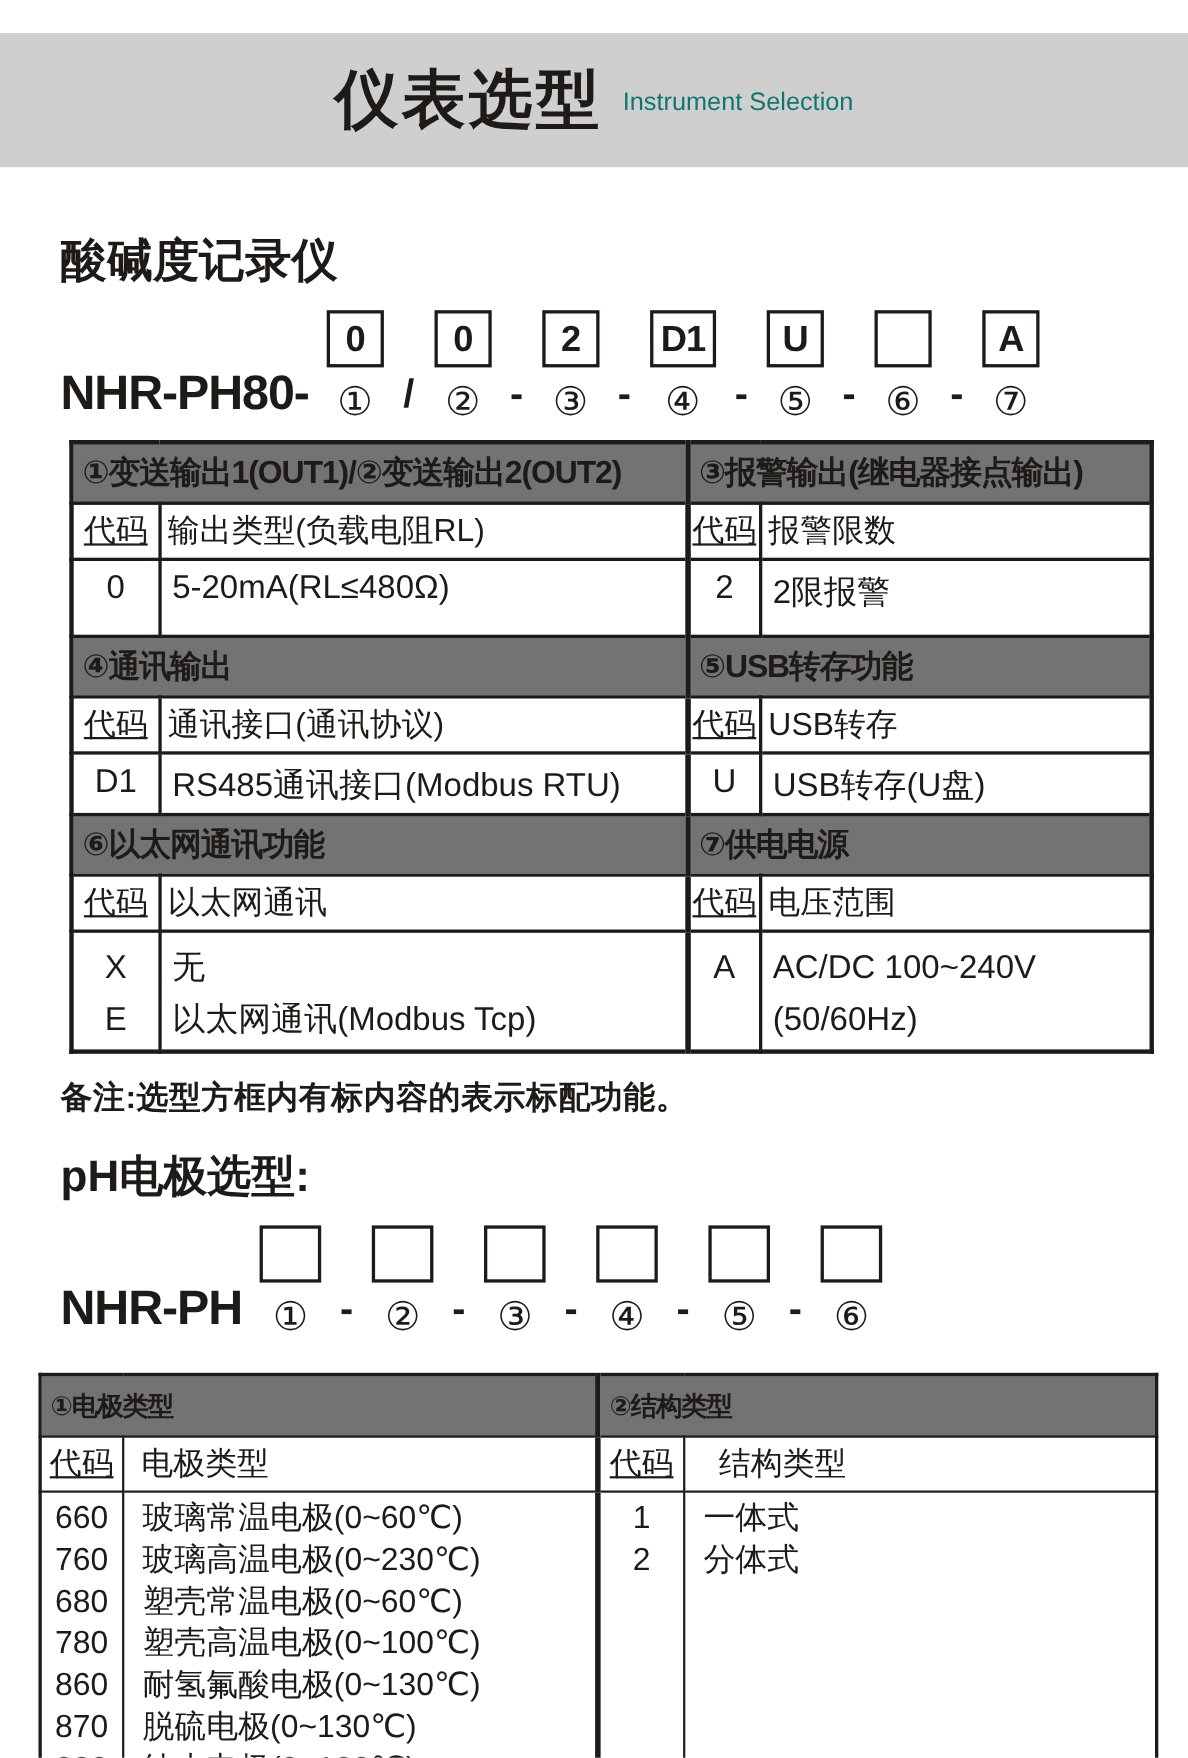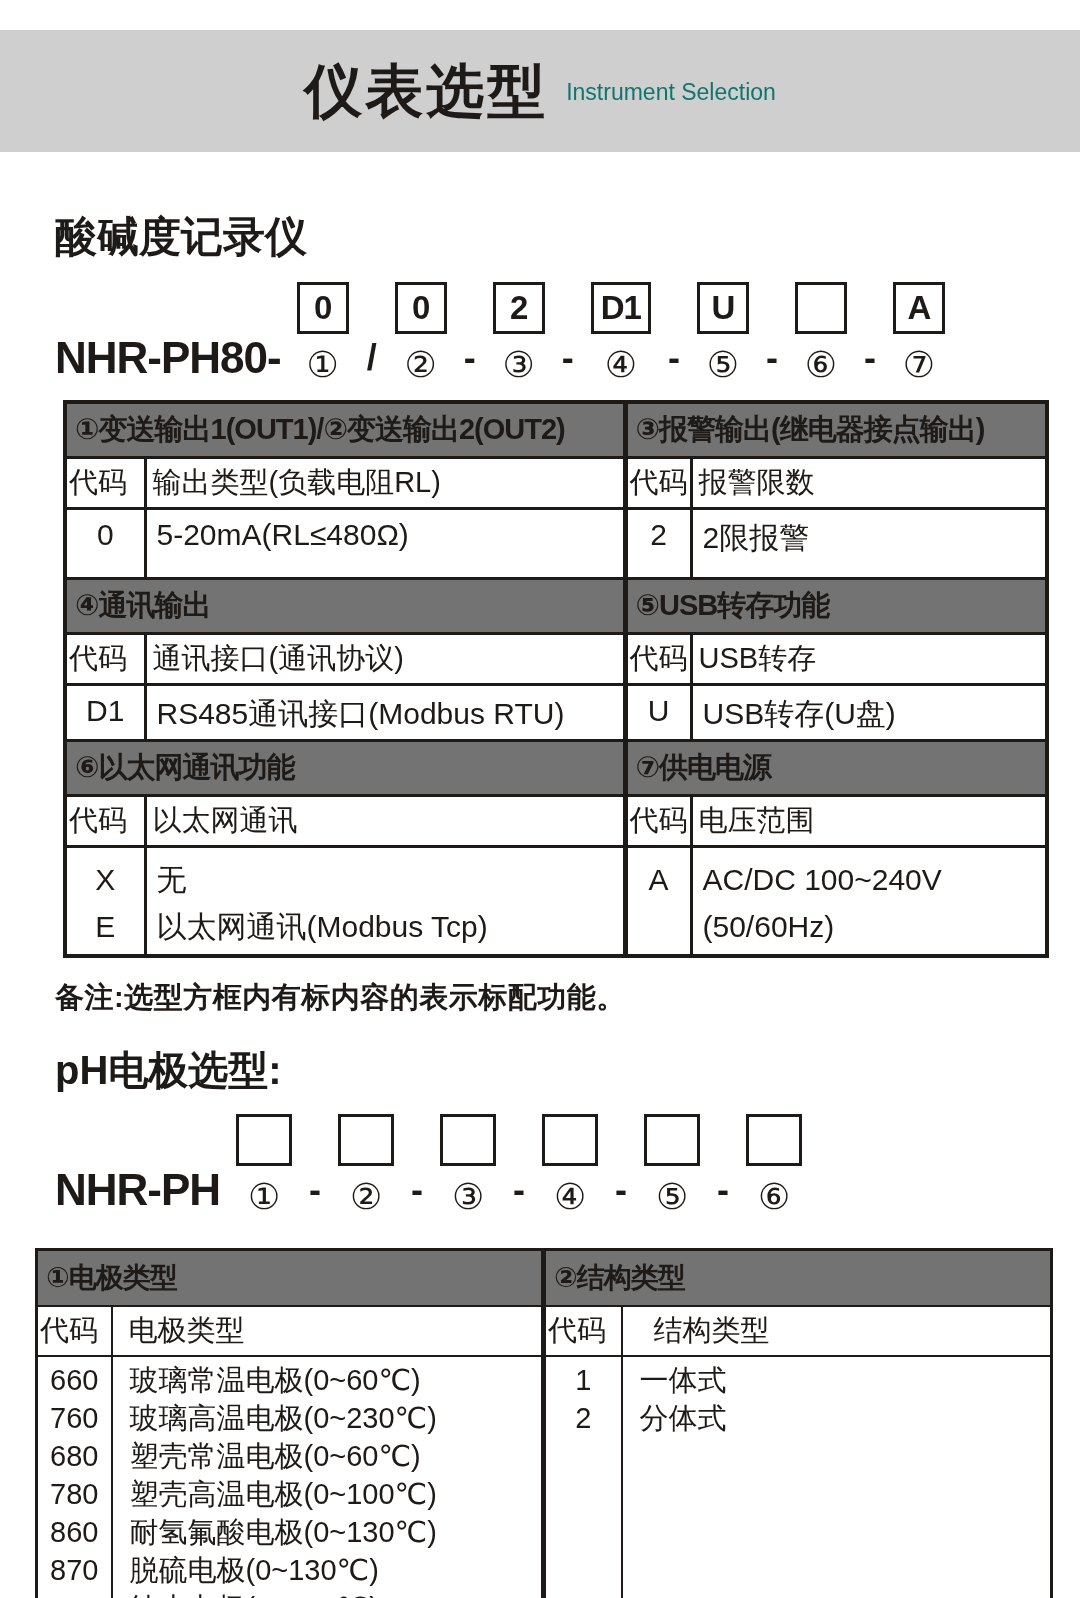--- a/index.html
+++ b/index.html
@@ -39,36 +39,36 @@
   
   table { border-collapse:collapse; table-layout:fixed; }
   .spec-table { width:982px; margin-top:16px; margin-left:8px; border:4px solid #1e1a17; }
   .spec-table td, .spec-table th { border:3px solid #1e1a17; overflow:hidden; }
   .sec-head {
     background:#737373; font-size:29px; font-weight:800; text-align:left;
     padding:6px 8px; height:40px; letter-spacing:-1px; white-space:nowrap;
   }
   .divider-l { border-left-width:5px !important; }
   .sub-cell { font-size:29px; font-weight:400; padding:4px 6px; height:36px; white-space:nowrap; }
-  .code-col { padding:4px 2px; }
+  .code-col { text-align:center; padding:4px 2px;text-decoration:underline; }
   .val-cell { font-size:30px; vertical-align:top; padding:8px 6px 4px 10px; white-space:nowrap; }
   .val-code { text-align:center; padding-left:2px; padding-right:2px; }
   .r1 { height:70px; }
   .r2 { height:52px; }
   .r3 { height:96px; }
   .vline { line-height:47px; height:47px; }
 
   .note { margin-top:20px; font-size:29px; font-weight:700; letter-spacing:0.5px; }
 
   .elec-title { font-size:40px; font-weight:800; margin-top:28px; line-height:48px; }
 
   
   .elec-table { width:1015px; margin-top:32px; margin-left:-20px; border:3px solid #1e1a17; }
   .elec-table td, .elec-table th { border:2px solid #1e1a17; overflow:hidden; }
-  .elec-table .sec-head { height:42px; font-size:28px; }
+  .elec-table .sec-head { height:42px; font-size:24px; }
   .elec-table .sub-cell { font-size:29px; height:34px; }
   .elec-body { vertical-align:top; padding-top:4px; height:306px; }
   .eline { height:38px; line-height:38px; font-size:29px; white-space:nowrap; }
   .eline.code { text-align:center; }
   .eline.desc { padding-left:16px; }
 </style>
 </head>
 <body>
 
 <div class="band">

